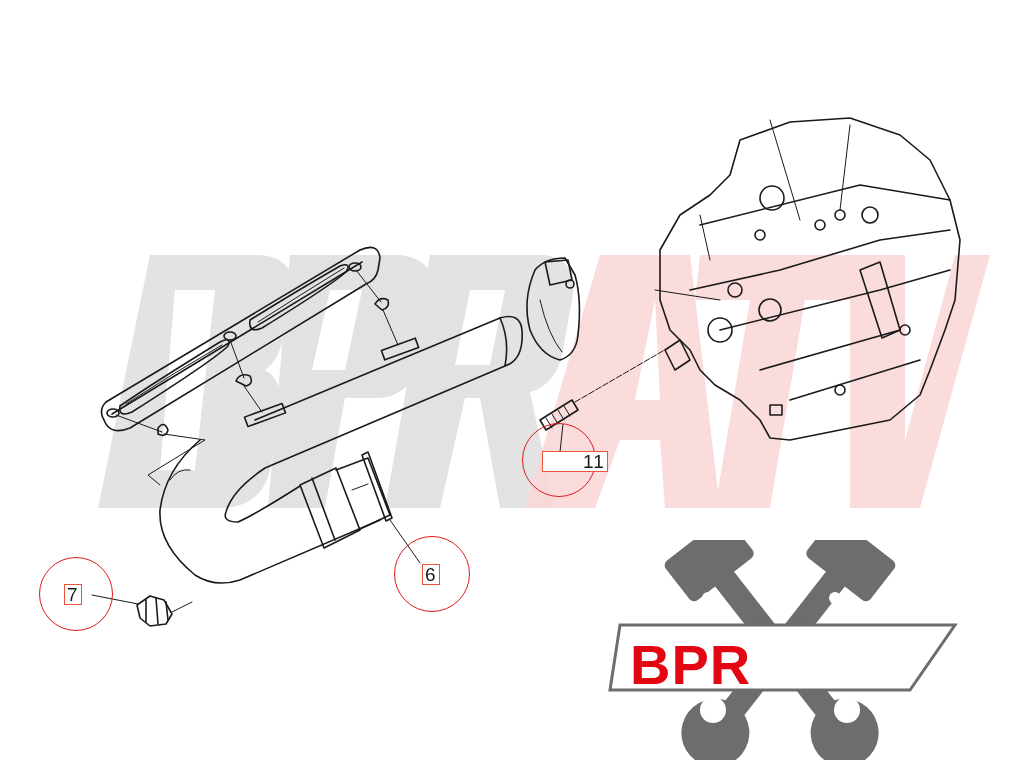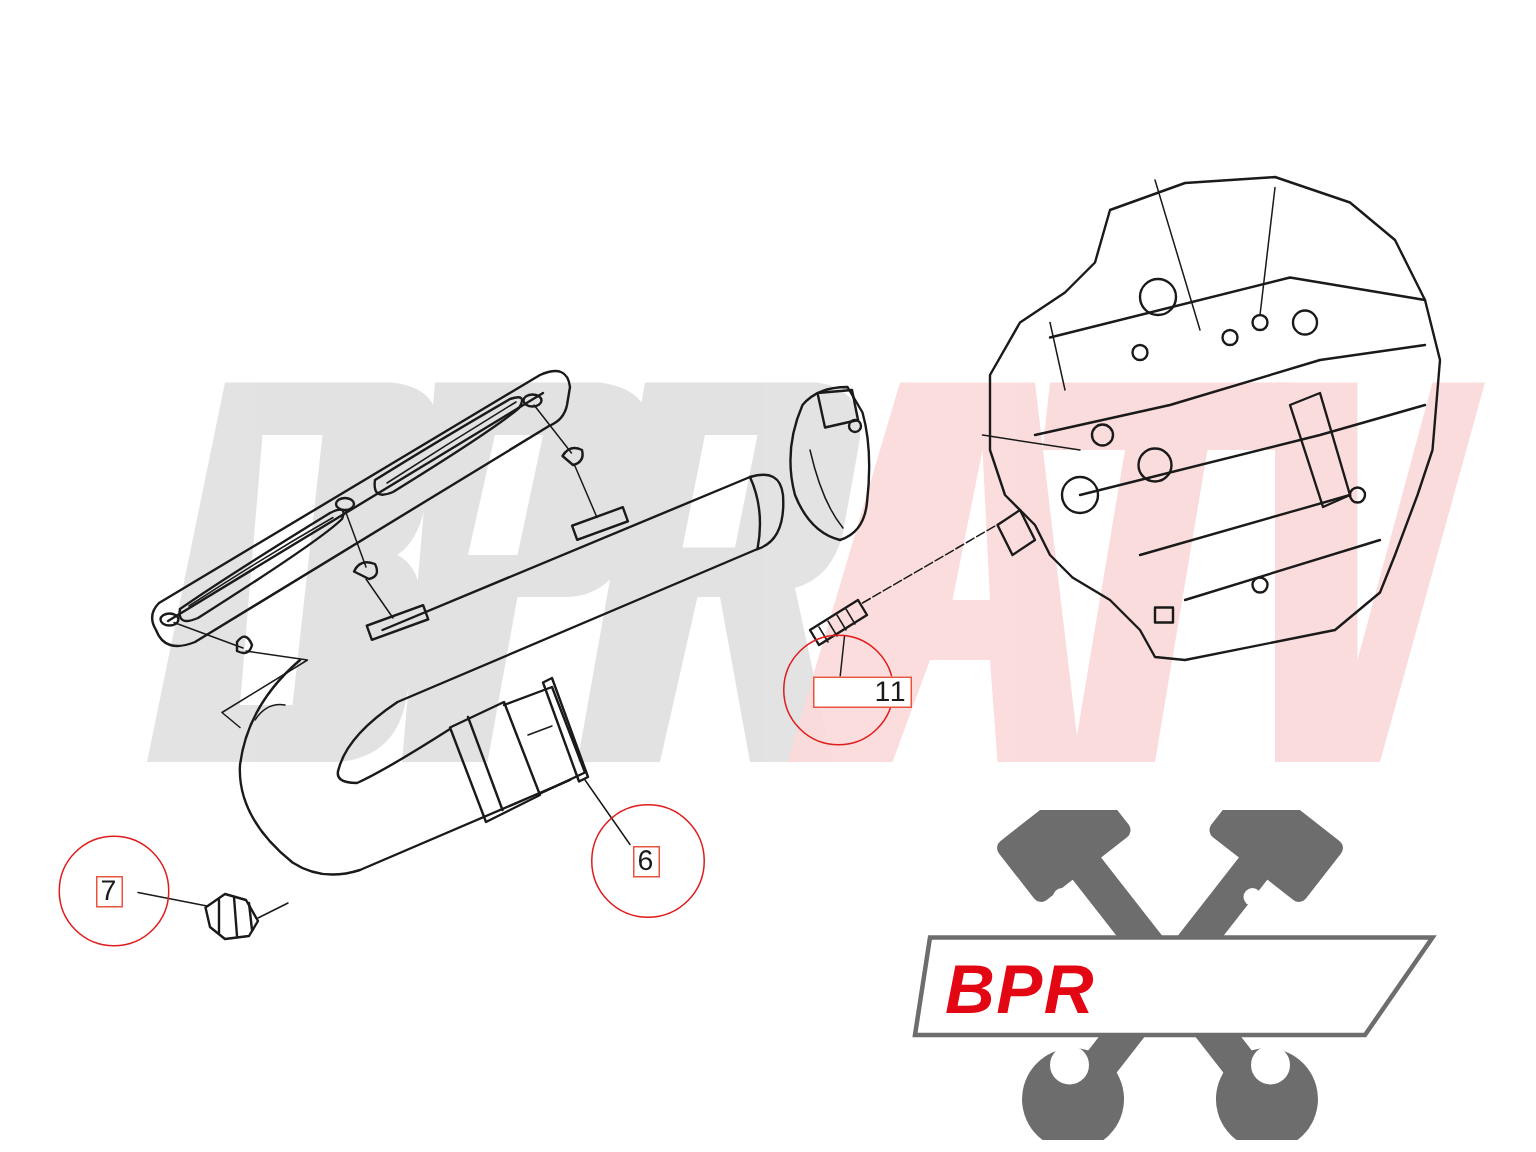--- a/index.html
+++ b/index.html
@@ -1,20 +1,20 @@
 <!DOCTYPE html>
 <html><head>
 <meta charset="utf-8">
 <style>
   html, body { margin: 0; padding: 0; background: #ffffff; }
   #stage { position: relative; width: 1024px; height: 768px; overflow: hidden; background: #ffffff; font-family: "Liberation Sans", sans-serif; }
   svg.layer { position: absolute; left: 0; top: 0; }
   .callout { position: absolute; border: 1.5px solid #e01b1b; border-radius: 50%; box-sizing: border-box; }
   .callout-label { position: absolute; border: 1.5px solid #e8553f; background: #ffffff; color: #1a1a1a; font-family: "Liberation Sans", sans-serif; font-size: 19px; line-height: 19px; padding: 0 2px; text-align: center; letter-spacing: 1px; }
-  .logo-text { position: absolute; font-family: "Liberation Sans", sans-serif; font-weight: bold; font-style: italic; font-size: 46px; letter-spacing: 1px; }
+  .logo-text { position: absolute; font-family: "Liberation Sans", sans-serif; font-weight: bold; font-size: 56px; letter-spacing: 1px; }
 </style>
 </head>
 <body>
 
 <div id="stage">
 
   <svg class="layer" width="1024" height="768">
     <g fill="#dedede" opacity="0.85">
 
       <path d="M150 255 L260 255 Q300 258 290 300 L285 330 Q280 360 265 370 Q285 380 280 420 L270 470 Q262 505 225 508 L98 508 Z M175 290 L160 470 L195 470 L215 290 Z"></path>

